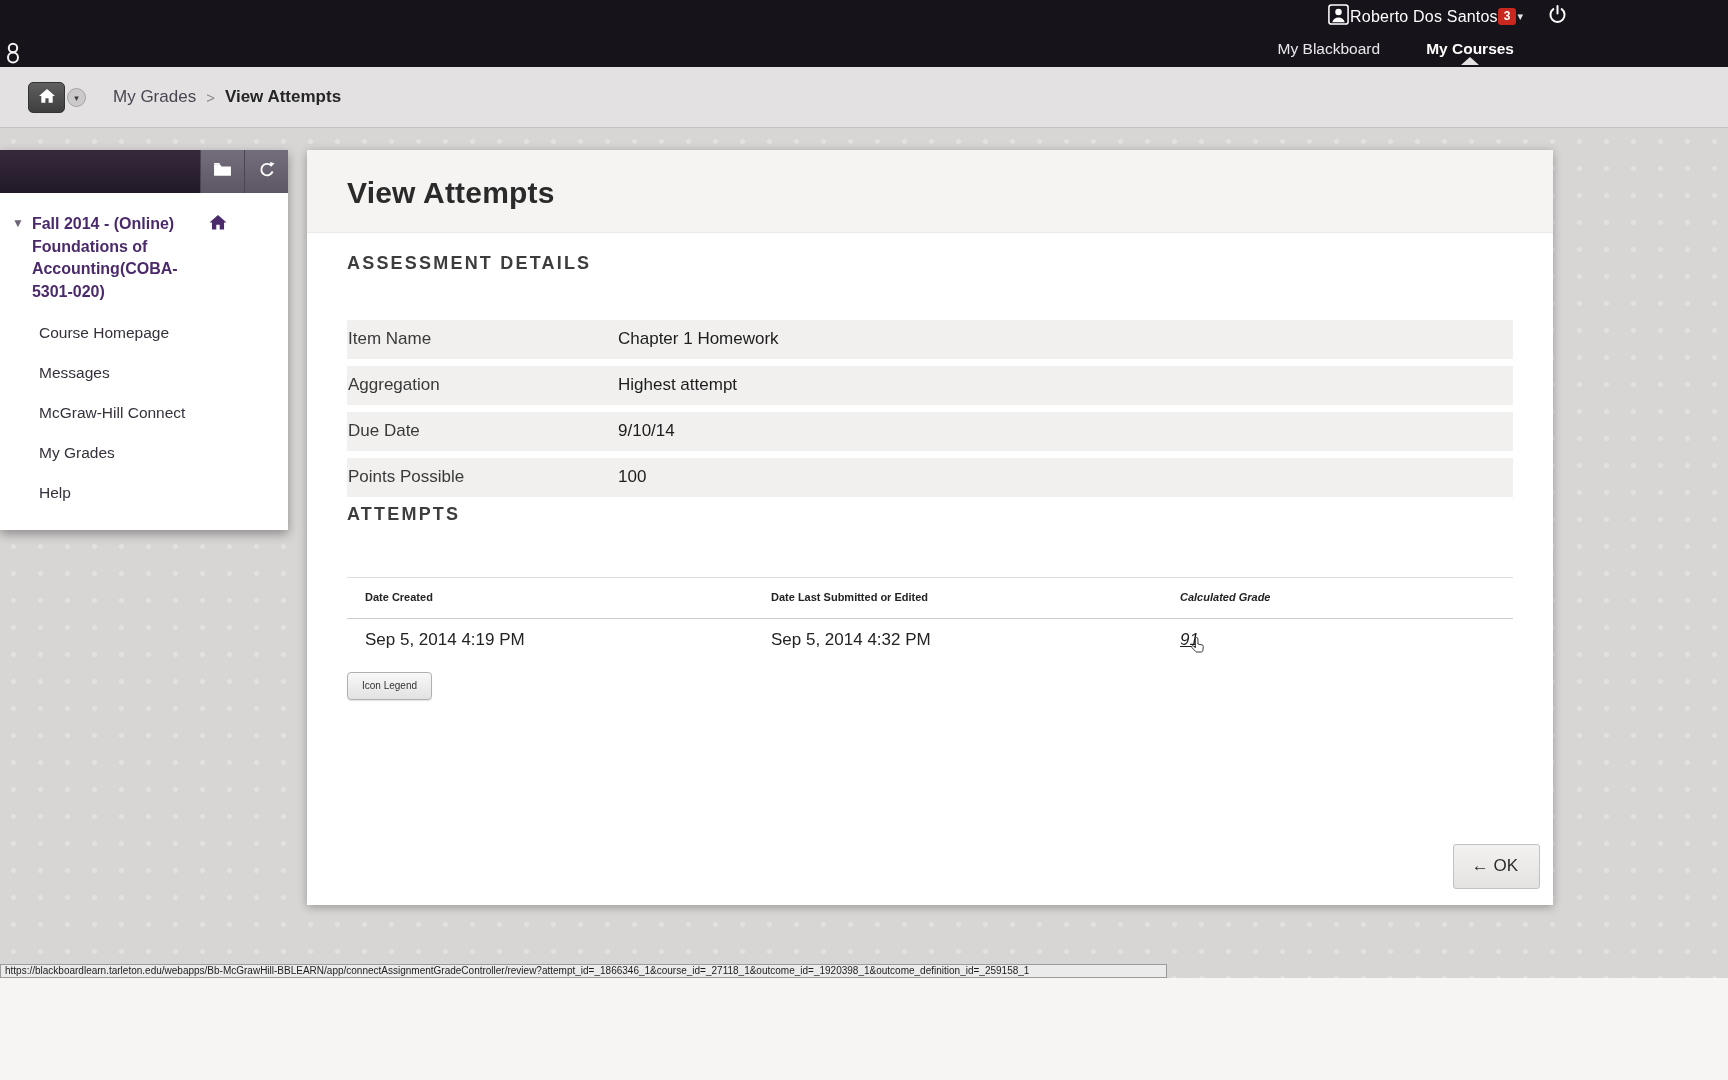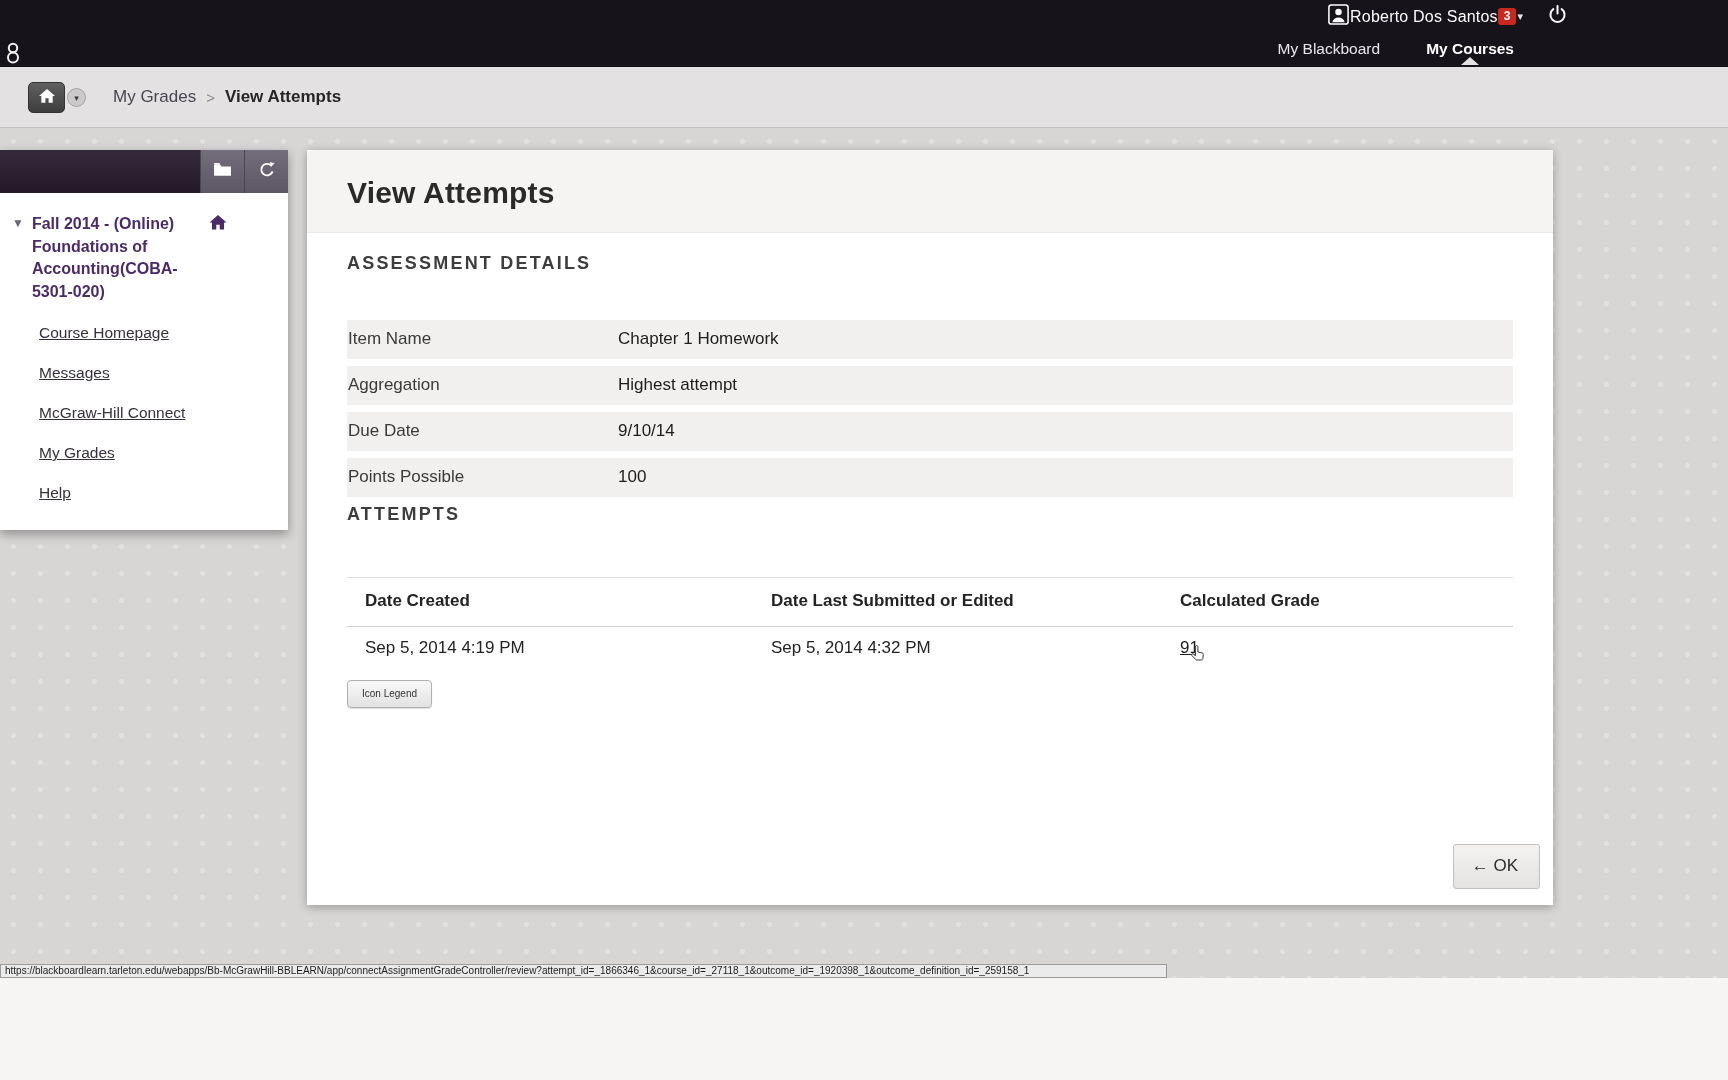--- a/index.html
+++ b/index.html
@@ -93,21 +93,21 @@
   .sidebar-body { padding: 20px 12px 26px 10px; }
   .course-row { display: flex; align-items: flex-start; }
   .collapse-tri { font-size: 12px; color: #6d6478; margin: 3px 8px 0 2px; cursor: pointer; }
   .course-title {
     flex: 1; max-width: 162px; color: #4b2a6b; font-weight: bold;
     font-size: 16px; line-height: 1.42; cursor: pointer;
   }
   .course-home { margin-left: 14px; margin-top: 1px; cursor: pointer; }
   .menu { list-style: none; margin: 20px 0 0 29px; }
   .menu li {
-    font-size: 15.5px; color: #35303b; margin-bottom: 22px; cursor: pointer; text-decoration: underline;
+    font-size: 15.5px; color: #35303b; margin-bottom: 22px; cursor: pointer;
   }
   .menu li:last-child { margin-bottom: 2px; }
 
   
   .panel {
     position: absolute; left: 307px; top: 150px; width: 1246px; height: 755px;
     background: #fff; box-shadow: 0 2px 9px rgba(0,0,0,.3); z-index: 5;
   }
   .panel-header {
     background: #f5f4f3; padding: 26px 40px 22px 40px;
@@ -123,26 +123,26 @@
     display: flex; background: #f1f0ef; padding: 9px 0 10px 1px;
     margin-bottom: 7px; font-size: 17px; gap: 37px;
   }
   .detail-label { width: 233px; color: #3a3a3a; }
   .detail-value { color: #1d1d1d; }
 
   .attempts-heading { margin-top: 4px; }
   .attempts-table { margin-top: 52px; border-top: 1px solid #dddcdb; }
   .t-head {
     display: flex; border-bottom: 1px solid #cfcecd;
-    padding: 13px 0 15px 0; font-size: 17px; font-weight: bold; color: #232323;
+    padding: 13px 0 15px 0; font-size: 11px; font-weight: bold; color: #232323;
   }
   .t-row { display: flex; padding: 11px 0 8px 0; font-size: 17px; color: #232323; }
   .c1 { width: 424px; padding-left: 18px; }
   .c2 { width: 409px; }
-  .c3 { flex: 1; }
+  .c3 { flex: 1; font-style: italic; }
   .grade-wrap { position: relative; display: inline-block; }
   .grade-link { color: #1d1d1d; text-decoration: underline; cursor: pointer; }
   .cursor-icon { position: absolute; left: 9px; top: 7px; }
 
   .icon-legend-btn {
     display: inline-block; margin-top: 14px; padding: 7px 14px 8px 14px;
     font-size: 10px; color: #333; font-family: "Liberation Sans", sans-serif;
     background: linear-gradient(#f8f8f8, #e2e2e2);
     border: 1px solid #b2b0af; border-radius: 4px;
     box-shadow: 0 1px 1px rgba(0,0,0,.12); cursor: pointer;

